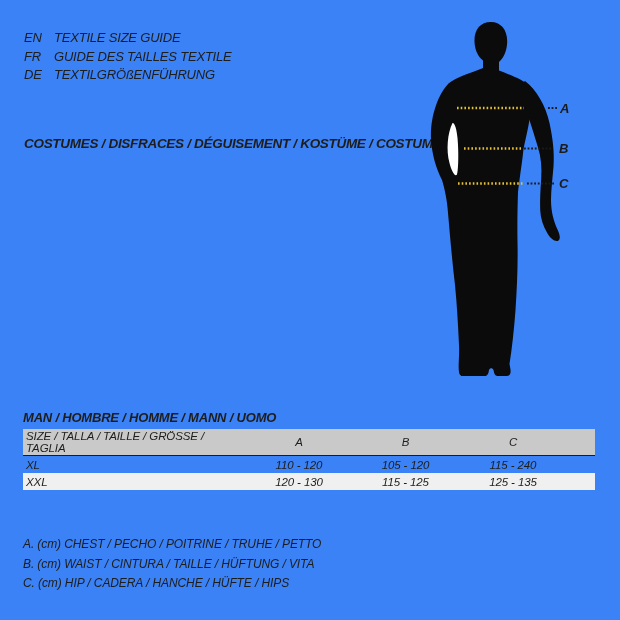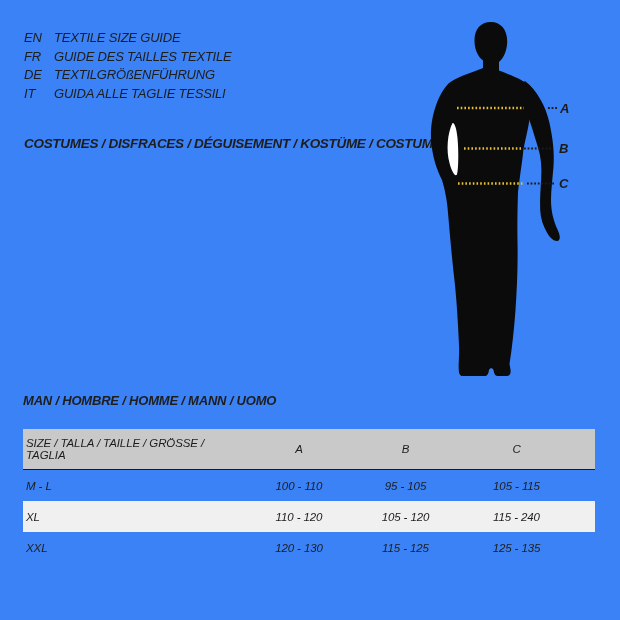--- a/index.html
+++ b/index.html
@@ -19,29 +19,29 @@
   .category {
     position:absolute; left:24px; top:136px;
     font-size:13.5px; font-weight:700; letter-spacing:-0.3px; white-space:nowrap;
   }
 
   
   .figure-svg { position:absolute; left:400px; top:0; width:220px; height:400px; }
 
   
   .man-title {
-    position:absolute; left:23px; top:393px;
+    position:absolute; left:23px; top:410px;
     font-size:13px; font-weight:700; letter-spacing:-0.2px; white-space:nowrap;
   }
   .size-table {
     position:absolute; left:23px; top:429px; width:572px;
     border-collapse:collapse; table-layout:fixed;
     font-size:11.5px; letter-spacing:-0.1px; color:#1d1d1b;
   }
-  .size-table td, .size-table th { height:15px; padding:8px; vertical-align:middle; font-weight:400; }
+  .size-table td, .size-table th { height:15px; padding:1px; vertical-align:middle; font-weight:400; }
   .size-table thead tr { background:#c9c9c9; }
   .size-table thead th { border-bottom:1.5px solid #1b1b1b; }
   .col-size { text-align:left; padding-left:3px !important; }
   .col-val  { text-align:center; }
   .col-val-c{ text-align:center; padding-right:29px !important; }
   .size-table tbody tr:nth-child(even) { background:#f0f0f0; }
 
   
   .notes { position:absolute; left:23px; top:535px; font-size:12px; line-height:19.5px; letter-spacing:-0.1px; }
   .note-line { white-space:nowrap; }
@@ -56,24 +56,20 @@
       <span class="lang-code">EN</span>
       <span class="lang-label">TEXTILE SIZE GUIDE</span>
     </div>
     <div class="lang-row">
       <span class="lang-code">FR</span>
       <span class="lang-label">GUIDE DES TAILLES TEXTILE</span>
     </div>
     <div class="lang-row">
       <span class="lang-code">DE</span>
       <span class="lang-label">TEXTILGRÖßENFÜHRUNG</span>
-    </div>
-    <div class="lang-row">
-      <span class="lang-code">IT</span>
-      <span class="lang-label">GUIDA ALLE TAGLIE TESSILI</span>
     </div>
   </div>
 
   <div class="category">COSTUMES / DISFRACES / DÉGUISEMENT / KOSTÜME / COSTUMI</div>
 
   <svg class="figure-svg" viewBox="0 0 220 400">
 
     <path d="M91,22
              C80,22 74,30 74.5,42
              C75,51 78.5,57 83,60.5
@@ -148,34 +144,33 @@
     <thead>
       <tr>
         <th class="col-size">SIZE / TALLA / TAILLE / GRÖSSE / TAGLIA</th>
         <th class="col-val">A</th>
         <th class="col-val">B</th>
         <th class="col-val-c">C</th>
       </tr>
     </thead>
     <tbody>
       <tr>
-        <td class="col-size">M - L</td>
-        <td class="col-val">100 - 110</td>
-        <td class="col-val">95 - 105</td>
-        <td class="col-val-c">105 - 115</td>
-      </tr>
-      <tr>
         <td class="col-size">XL</td>
         <td class="col-val">110 - 120</td>
         <td class="col-val">105 - 120</td>
         <td class="col-val-c">115 - 240</td>
       </tr>
       <tr>
         <td class="col-size">XXL</td>
         <td class="col-val">120 - 130</td>
         <td class="col-val">115 - 125</td>
         <td class="col-val-c">125 - 135</td>
       </tr>
     </tbody>
   </table>
 
+  <div class="notes">
+    <div class="note-line">A. (cm) CHEST / PECHO / POITRINE / TRUHE / PETTO</div>
+    <div class="note-line">B. (cm) WAIST / CINTURA / TAILLE / HÜFTUNG / VITA</div>
+    <div class="note-line">C. (cm) HIP / CADERA / HANCHE / HÜFTE / HIPS</div>
+  </div>
 
 </div>
 
 </body></html>

